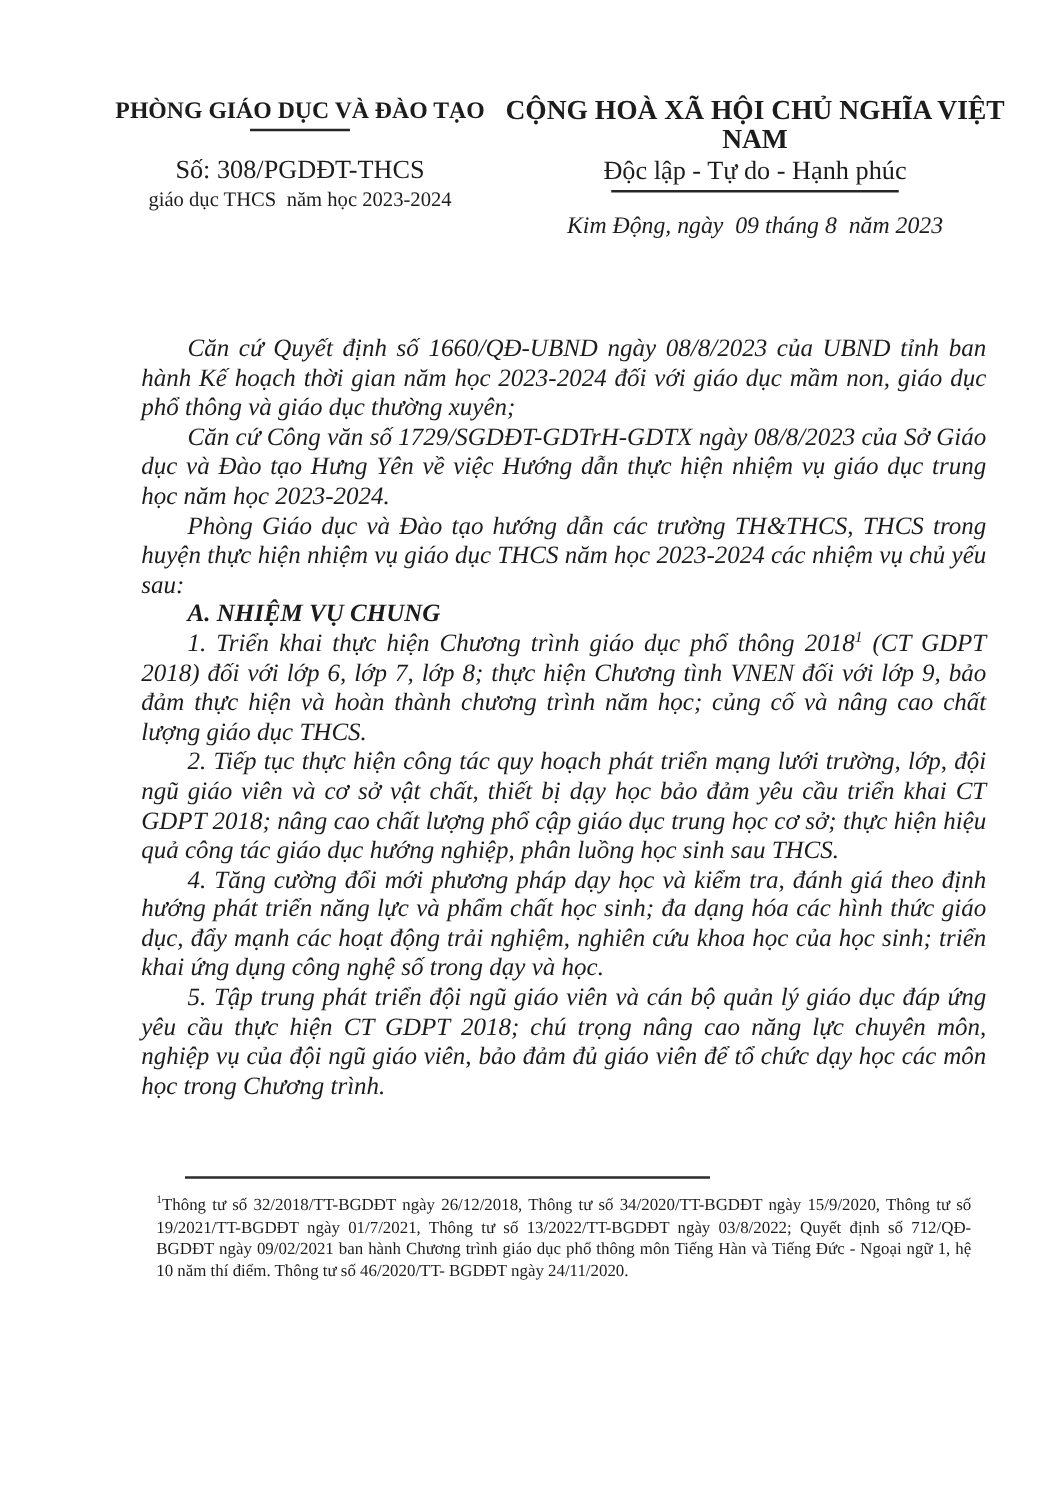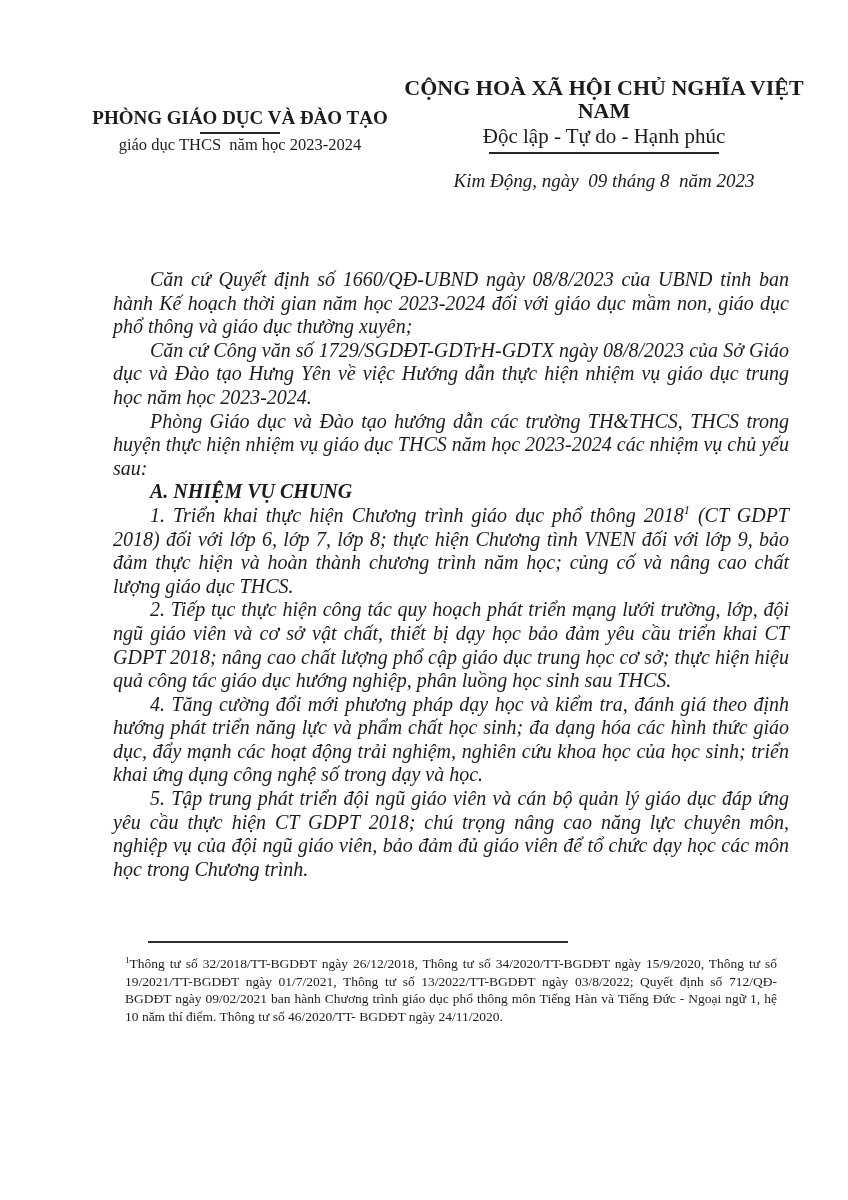--- a/index.html
+++ b/index.html
@@ -12,21 +12,21 @@
     font-family:"Liberation Serif","DejaVu Serif",serif;
     overflow:hidden;
   }
 
   
   .header { position:absolute; top:76px; left:0; width:848px; }
   .header-left  { position:absolute; left:85px;  top:0; width:310px; text-align:center; }
   .header-right { position:absolute; left:398px; top:0; width:412px; text-align:center; }
 
   .org-parent   { font-size:17px;   line-height:23px; letter-spacing:0.2px; }
-  .org-name     { font-size:19px;   line-height:25px; font-weight:bold;margin-top:29px; }
+  .org-name     { font-size:19px;   line-height:25px; font-weight:bold; }
   .org-underline{ width:80px; height:0; border-top:2px solid #262626; margin:2px auto 0 auto; }
   .doc-number   { font-size:21px;   line-height:27px; margin-top:17px; }
   .doc-subject  { font-size:16.5px; line-height:21px; white-space:pre-wrap; }
 
   .national-title { font-size:22px; line-height:23px; font-weight:bold; }
   .motto          { font-size:21px;   line-height:28px; font-weight:normal; }
   .motto-underline{ width:230px; height:0; border-top:2px solid #262626; margin:2px auto 0 auto; }
   .dateline       { font-size:19px; line-height:25px; font-style:italic; margin-top:14px; white-space:pre-wrap; }
 
   
@@ -49,20 +49,21 @@
 </head>
 <body>
 
 <div class="page">
 
   <div class="header">
 
     <div class="header-left">
       <div class="org-name">PHÒNG GIÁO DỤC VÀ ĐÀO TẠO</div>
       <div class="org-underline"></div>
+      <div class="doc-number">Số: 308/PGDĐT-THCS</div>
       <div class="doc-subject">giáo dục THCS  năm học 2023-2024</div>
     </div>
 
     <div class="header-right">
       <div class="national-title">CỘNG HOÀ XÃ HỘI CHỦ NGHĨA VIỆT NAM</div>
       <div class="motto">Độc lập - Tự do - Hạnh phúc</div>
       <div class="motto-underline"></div>
       <div class="dateline">Kim Động, ngày  09 tháng 8  năm 2023</div>
     </div>
 

